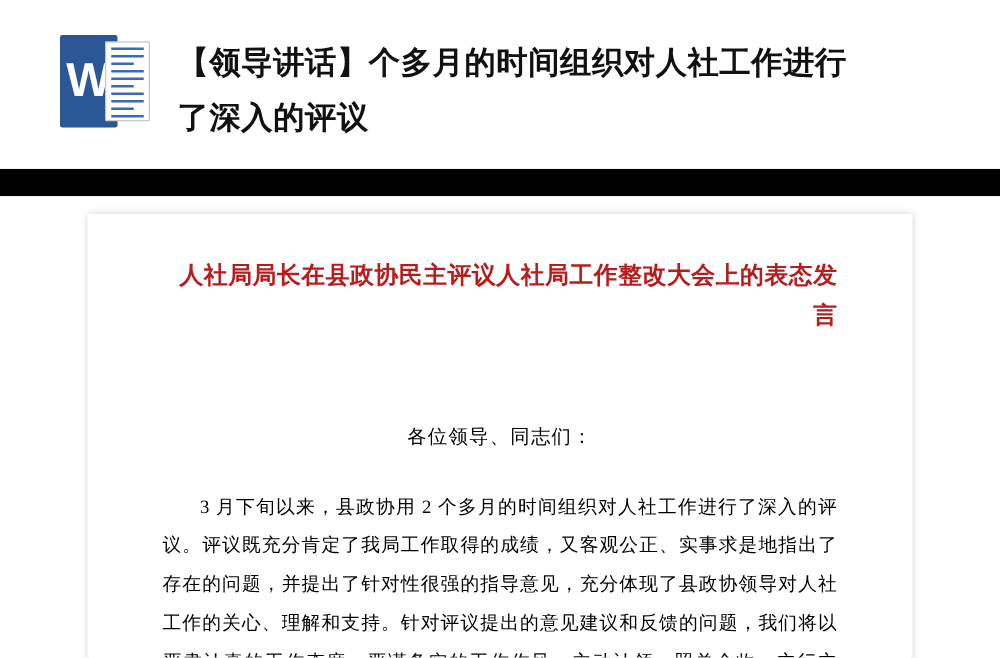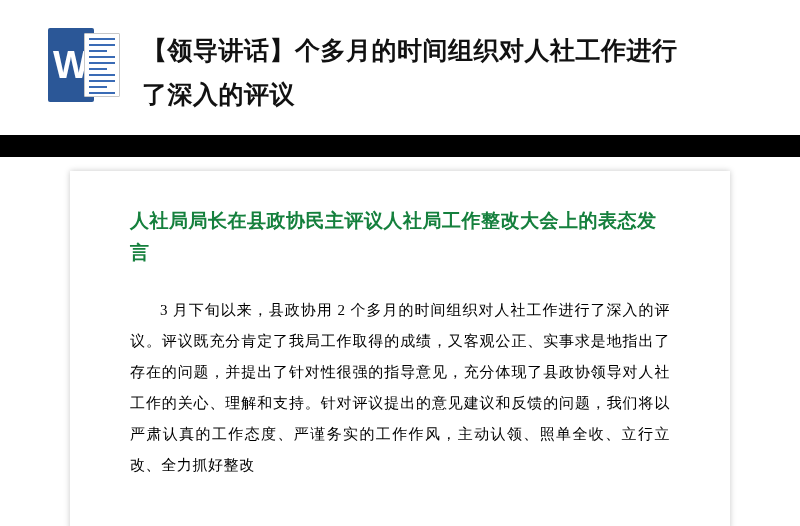--- a/index.html
+++ b/index.html
@@ -108,27 +108,27 @@
     margin: 0 auto;
     width: 660px;
     min-height: 360px;
     background: #ffffff;
     box-shadow: 0 0 6px rgba(0,0,0,0.22);
     padding: 34px 60px 0 60px;
     box-sizing: border-box;
   }
 
   .doc-title {
-    font-family: Liberation Sans, sans-serif;
+    font-family: Liberation Mono, monospace;
     font-weight: bold;
     font-size: 19px;
     line-height: 32px;
-    text-align: left;
+    text-align: right;
     letter-spacing: 0.5px;
-    color: #15803d;
+    color: #b91c1c;
   }
 
   .salutation {
     margin-top: 66px;
     font-size: 15.5px;
     line-height: 30px;
     text-align: center;
     letter-spacing: 1px;
   }
 
@@ -166,17 +166,18 @@
     </div>
 
     <div class="header-title">【领导讲话】个多月的时间组织对人社工作进行了深入的评议</div>
   </div>
 
   <div class="band"></div>
 
   <div class="sheet-area">
     <div class="sheet">
       <div class="doc-title">人社局局长在县政协民主评议人社局工作整改大会上的表态发言</div>
+      <div class="salutation">各位领导、同志们：</div>
       <div class="body-para">3 月下旬以来，县政协用 2 个多月的时间组织对人社工作进行了深入的评议。评议既充分肯定了我局工作取得的成绩，又客观公正、实事求是地指出了存在的问题，并提出了针对性很强的指导意见，充分体现了县政协领导对人社工作的关心、理解和支持。针对评议提出的意见建议和反馈的问题，我们将以严肃认真的工作态度、严谨务实的工作作风，主动认领、照单全收、立行立改、全力抓好整改</div>
     </div>
   </div>
 
 </div>
 
 </body></html>

